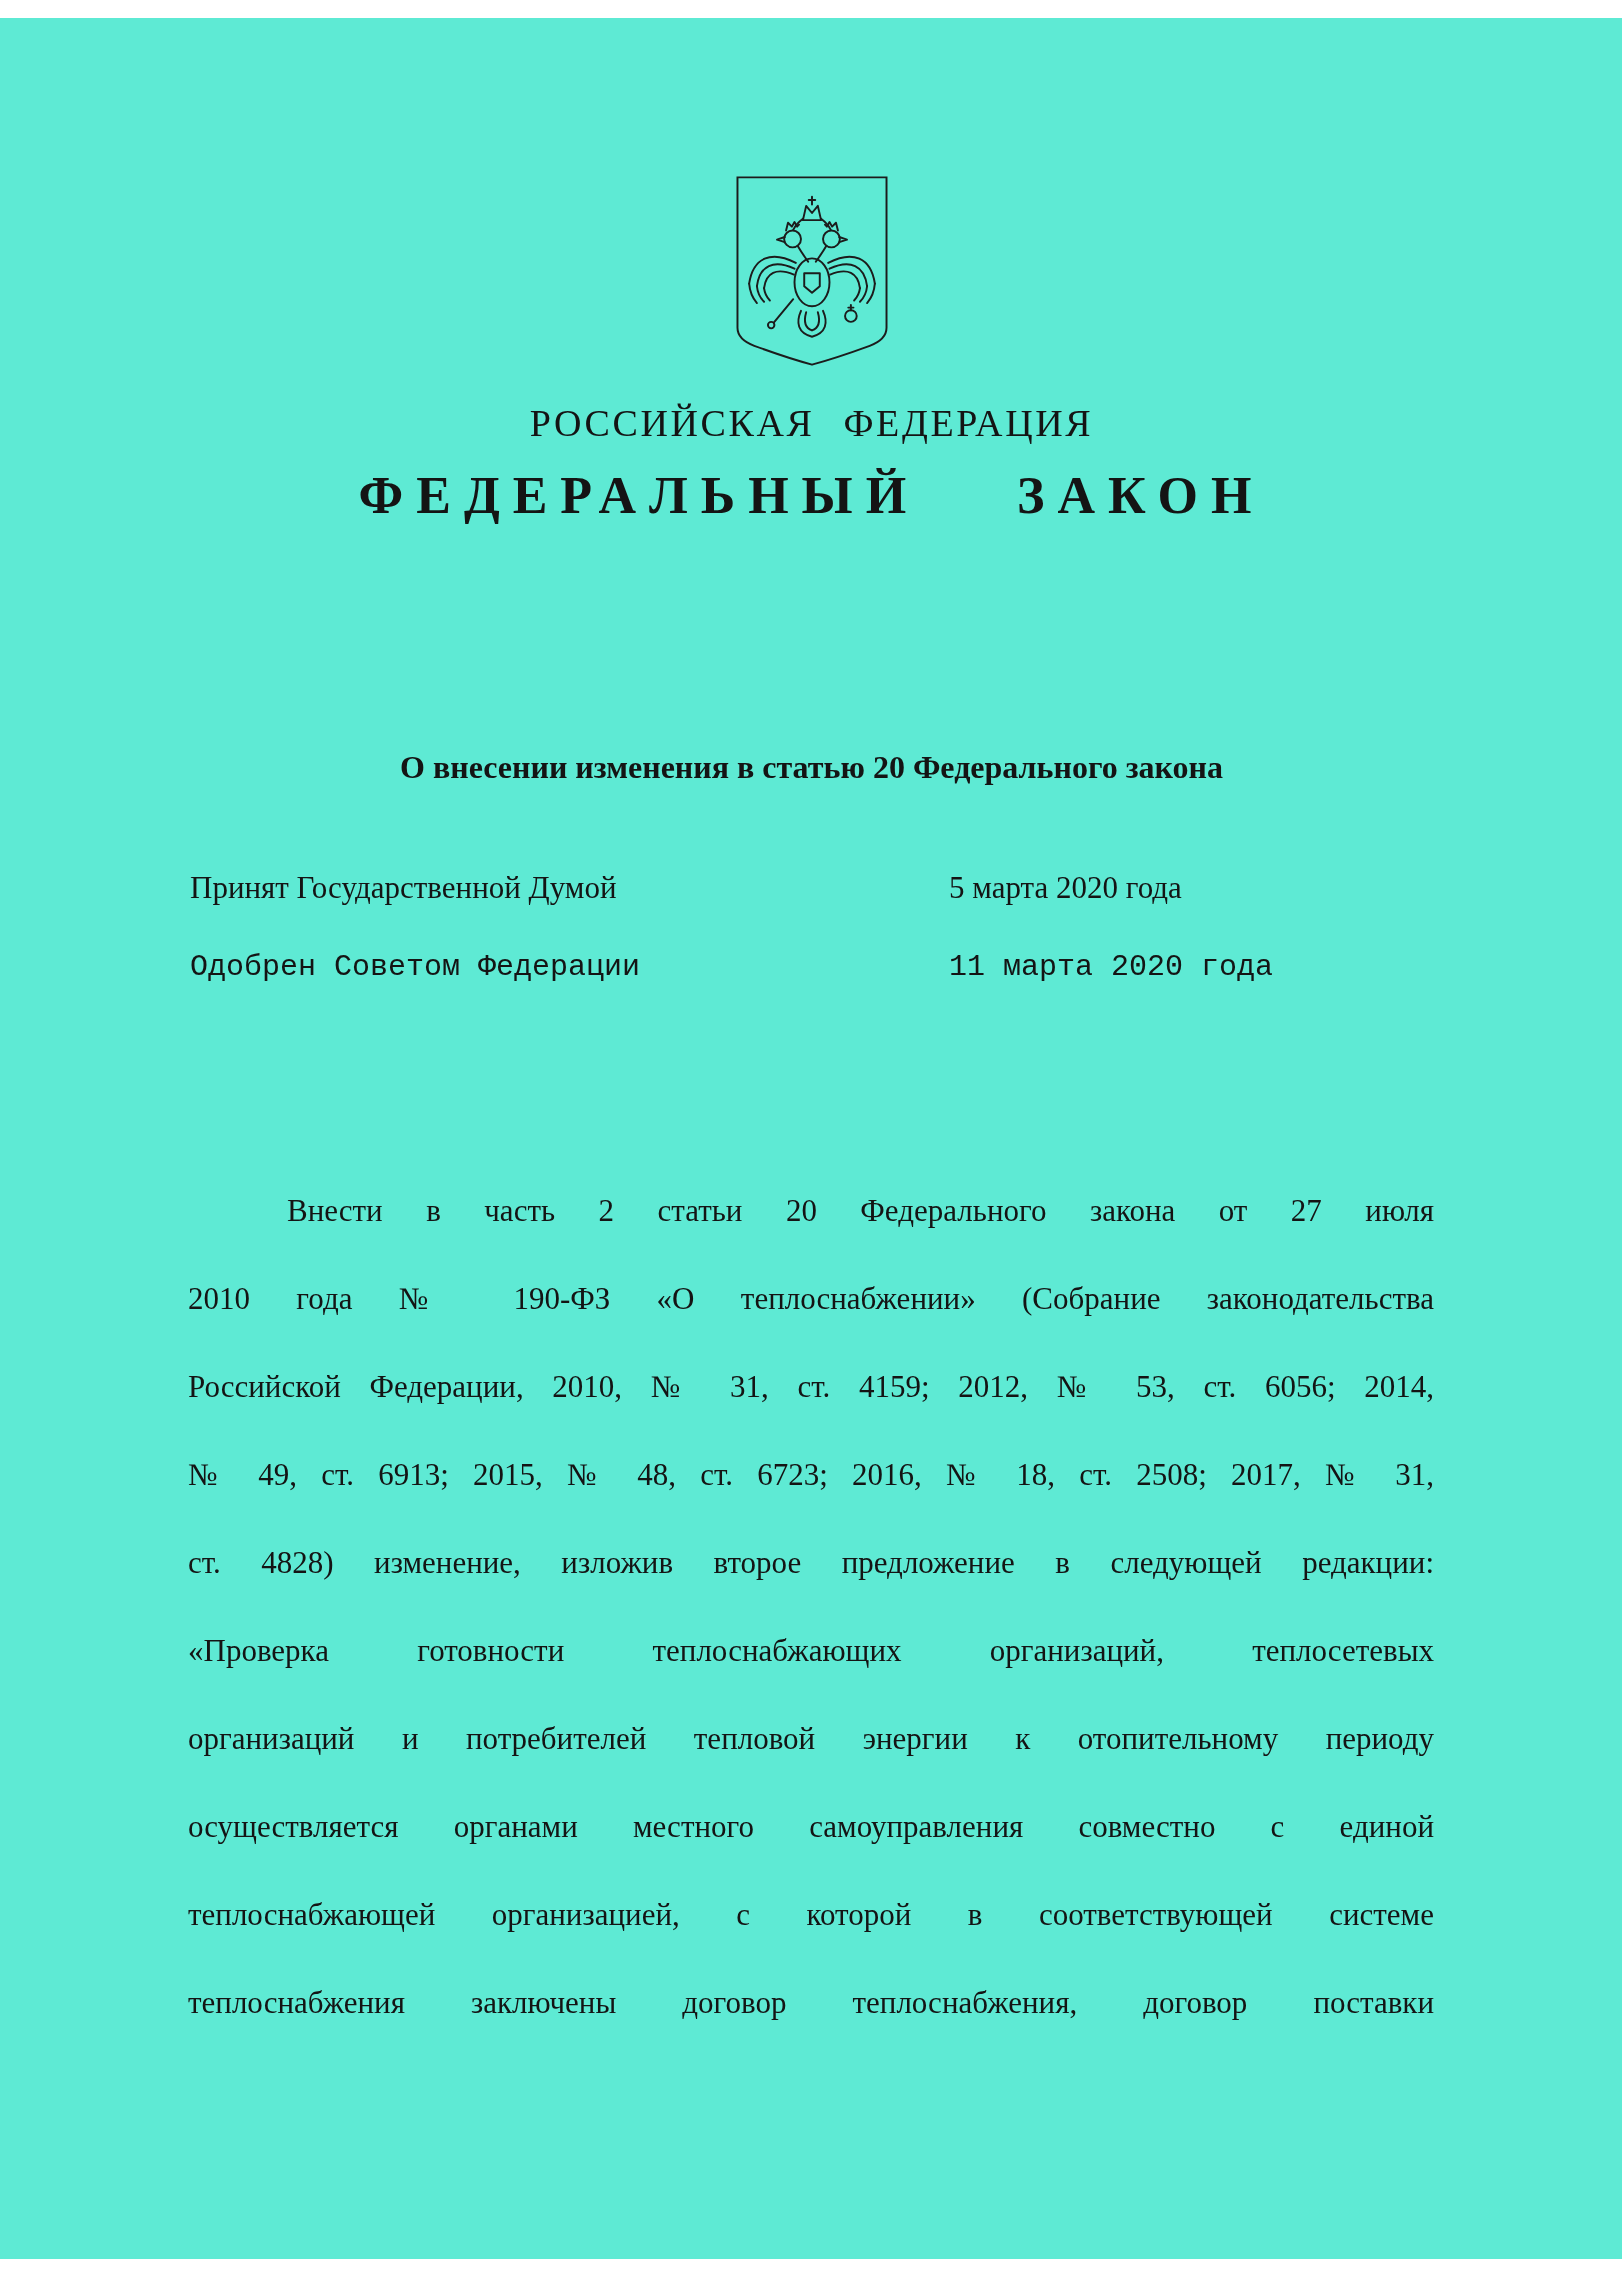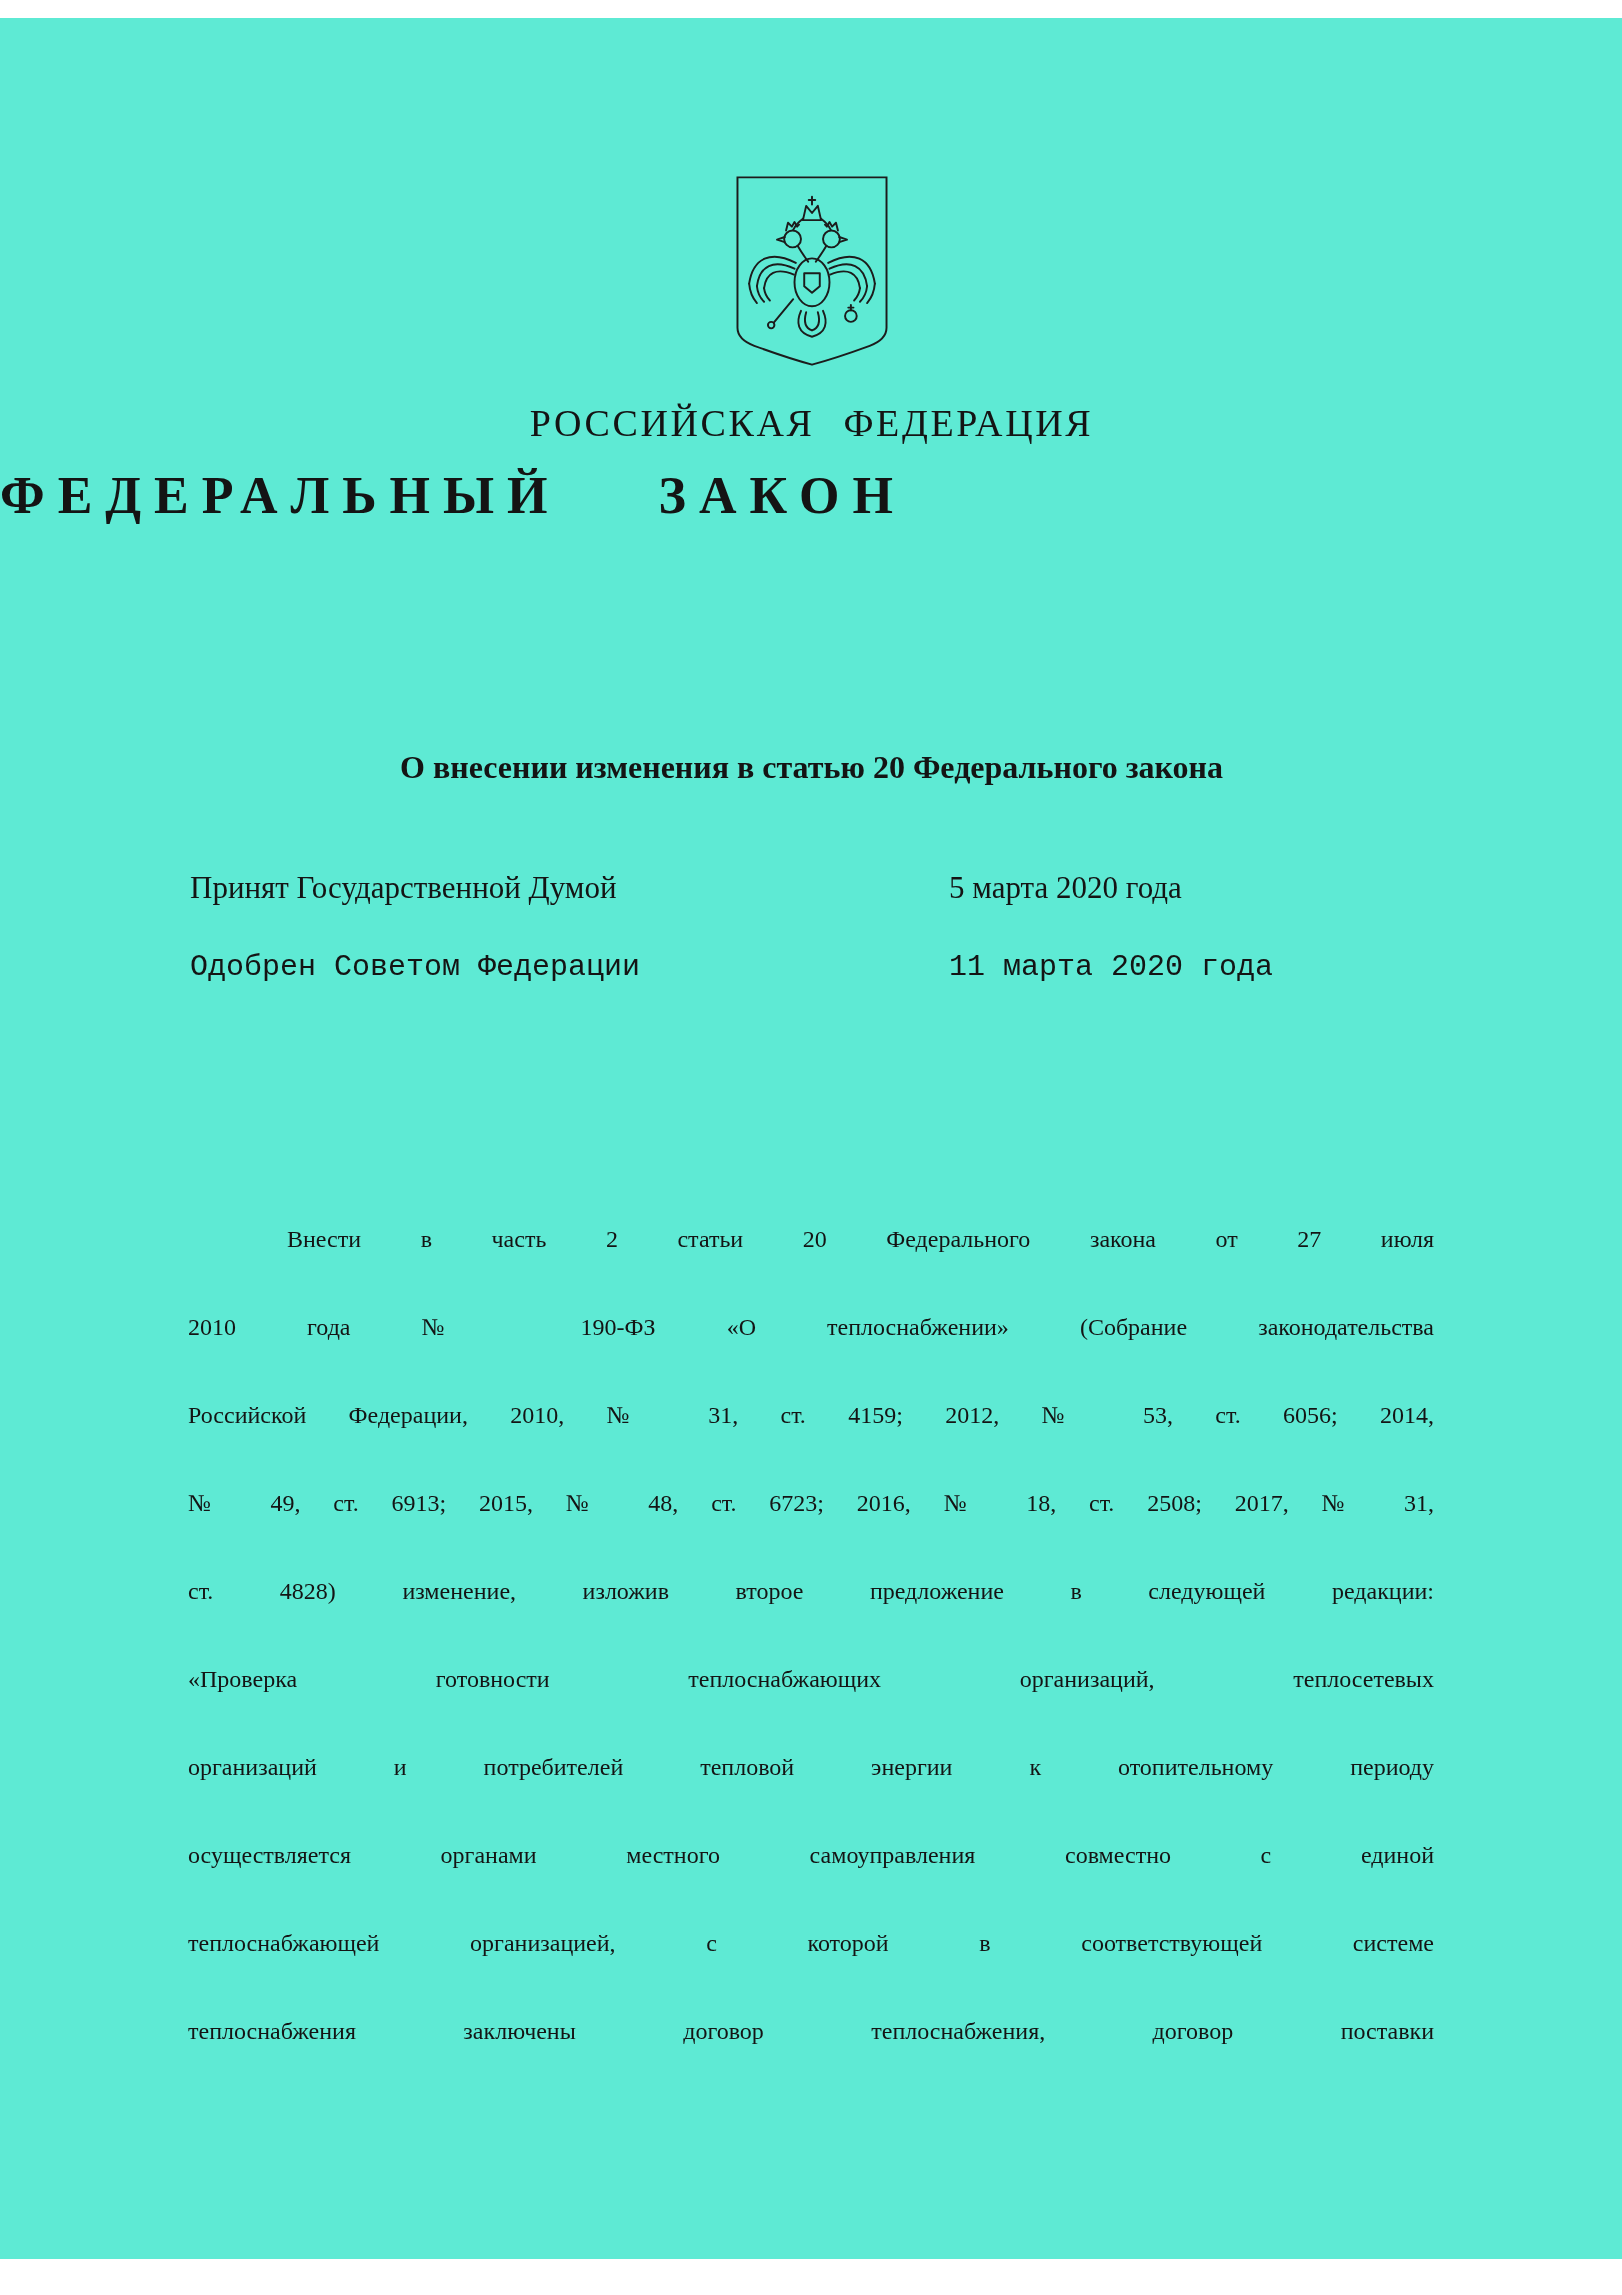--- a/index.html
+++ b/index.html
@@ -35,21 +35,21 @@
     font-size: 38px;
     letter-spacing: 2.6px;
     word-spacing: 17px;
     white-space: nowrap;
   }
   .doctype {
     position: absolute;
     top: 448px;
     left: 0;
     width: 100%;
-    text-align: left;
+    text-align: center;
     font-size: 52px;
     font-weight: 700;
     letter-spacing: 13px;
     word-spacing: 72px;
     white-space: nowrap;
   }
   .title {
     position: absolute;
     top: 729px;
     left: 190px;
@@ -72,24 +72,24 @@
     top: 0;
   }
   .enact-row.serif-row { top: 852px; }
   .enact-row.mono-row {
     top: 932px;
     font-family: "Liberation Mono", monospace;
     font-size: 30px;
   }
   .law-body {
     position: absolute;
-    top: 1177px;
+    top: 1149px;
     left: 188px;
     width: 1246px;
-    font-size: 24px;
+    font-size: 31px;
     line-height: 88px;
   }
   .bline {
     text-align: justify;
     text-align-last: justify;
     height: 88px;
     overflow: hidden;
   }
   .bline.first { text-indent: 99px; }
 </style>

